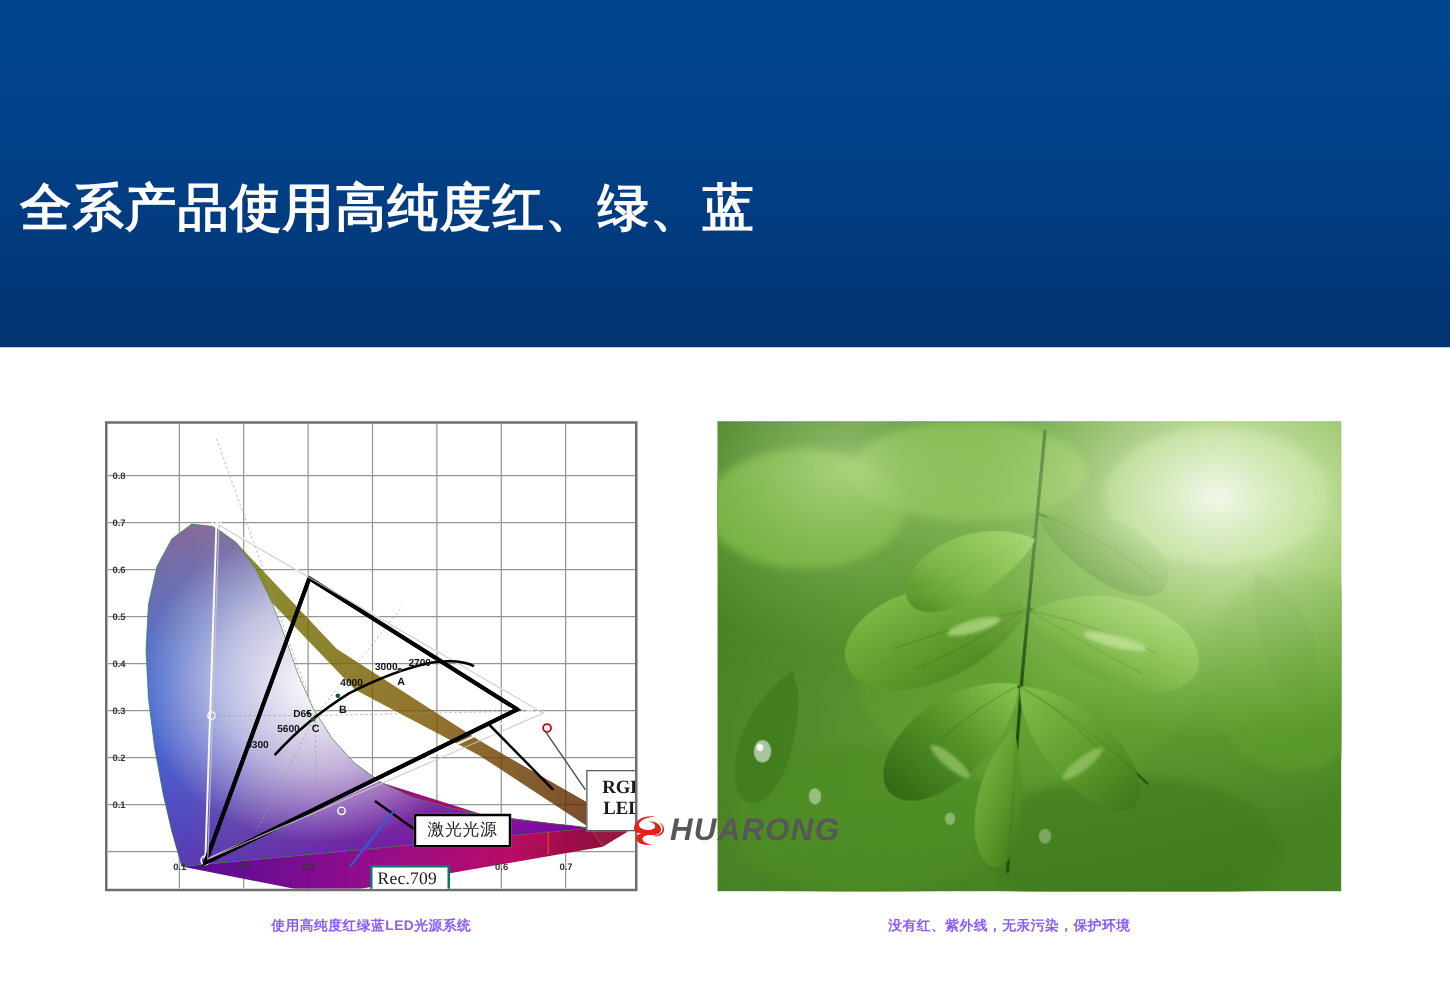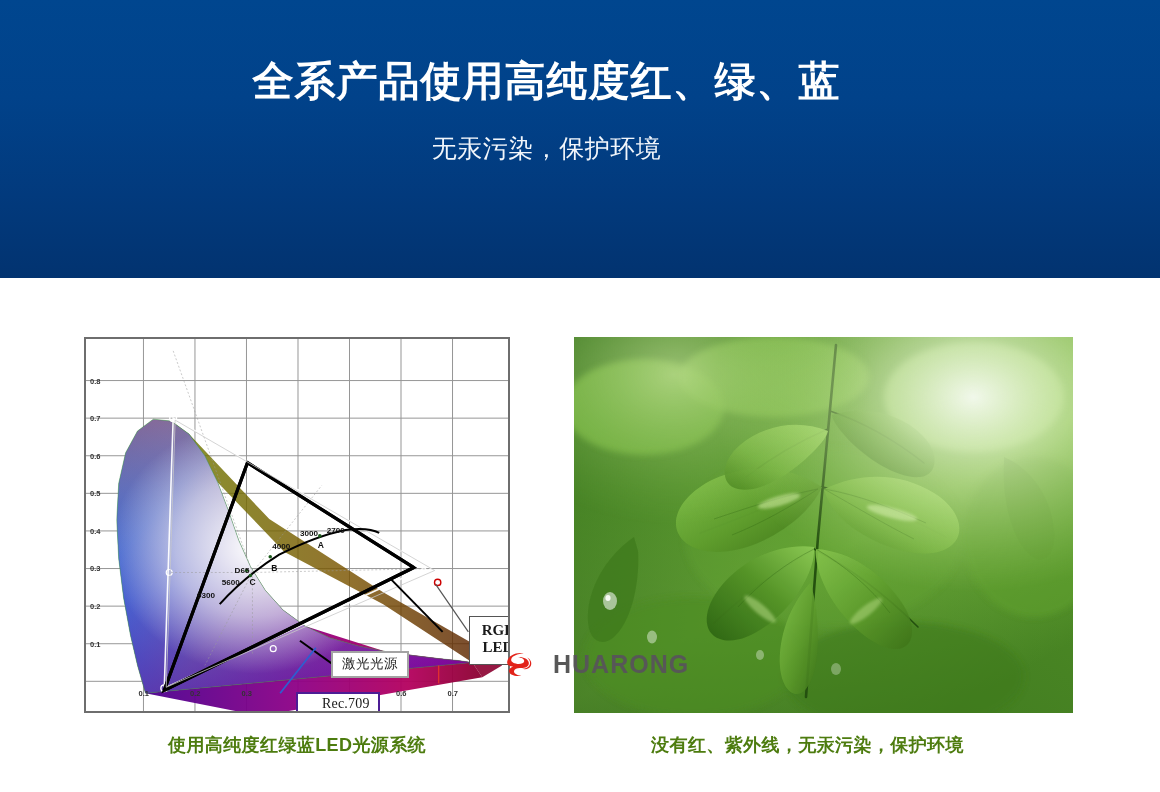--- a/index.html
+++ b/index.html
@@ -11,22 +11,22 @@
   }
   .page { position:relative; width:1160px; height:792px; background:#fff; }
 
   
   .header {
     position:absolute; left:0; top:0; width:1160px; height:278px;
     background:linear-gradient(180deg,#00468f 0%,#01428a 35%,#023a7d 70%,#023370 100%);
     overflow:hidden;
   }
   .header-inner {
-    position:absolute; left:0; top:0; width:1093px; height:278px;
-    display:flex; flex-direction:column; align-items:center;
+    position:absolute; left:16px; top:0; width:1093px; height:278px;
+    display:flex; flex-direction:row; align-items:center;
     justify-content:flex-start; padding-top:54px;
   }
   .title-line {
     color:#ffffff;
     font-weight:bold;
     font-size:41px;
     line-height:54px;
     letter-spacing:1px;
     text-align:center;
     white-space:nowrap;
@@ -44,23 +44,23 @@
   
   .body-area { position:absolute; left:0; top:278px; width:1160px; height:514px; background:#fff; }
 
   .panel { position:absolute; }
   .panel-left  { left:84px;  top:59px; width:426px; height:376px; }
   .panel-right { left:574px; top:59px; width:499px; height:376px; }
 
   .caption {
     position:absolute;
     top:455px;
-    font-size:18px;
+    font-size:11px;
     font-weight:bold;
-    color:#4d7c0f;
+    color:#8b5cf6;
     text-align:center;
     white-space:nowrap;
     letter-spacing:0.4px;
   }
   .caption-left  { left:84px;  width:426px; }
   .caption-right { left:558px; width:499px; }
 
   
   .cie-frame {
     position:absolute; left:0; top:0; width:426px; height:376px;
@@ -76,71 +76,71 @@
     background:#ffffff;
     font-family:"Liberation Serif","DejaVu Serif",serif;
     color:#1a1a1a;
     text-align:center;
     line-height:1.15;
     white-space:nowrap;
   }
   .callout-laser {
     left:245px; top:312px;
     padding:3px 9px 4px 9px;
-    border:2px solid #a3a3a3;
+    border:2px solid #000000;
     font-family:"Liberation Sans","DejaVu Sans",sans-serif;
     font-size:13.5px;
     letter-spacing:0.5px;
   }
   .callout-rgb {
     left:383px; top:277px;
     width:58px;
     padding:5px 4px 7px 4px;
     border:1px solid #555555;
     font-size:15px;
     font-weight:bold;
     text-align:center;
   }
   .callout-rgb span { display:block; }
   .callout-rec {
     left:210px; top:353px;
-    padding:2px 8px 3px 24px;
-    border:2px solid #4c1d95;
+    padding:2px 8px 3px 4px;
+    border:2px solid #0f766e;
     font-size:14px;
     letter-spacing:0.2px;
   }
 
   
   .photo {
     position:absolute; left:0; top:0; width:499px; height:376px;
     overflow:hidden; background:#6aab3d;
   }
   .photo-svg { position:absolute; left:0; top:0; width:100%; height:100%; display:block; }
 
   
   .watermark {
     position:absolute; left:502px; top:371px;
-    display:flex; align-items:center; gap:20px;
+    display:flex; align-items:center; gap:3px;
     pointer-events:none;
+    font-style:italic;
   }
   .wm-logo { width:31px; height:31px; display:block; }
   .wm-text {
     font-size:25px; font-weight:bold; letter-spacing:1px;
     color:#575757; font-family:"Liberation Sans","DejaVu Sans",sans-serif;
   }
 </style>
 </head>
 <body>
 
 <div class="page">
 
   <div class="header">
     <div class="header-inner">
       <div class="title-line">全系产品使用高纯度红、绿、蓝</div>
-      <div class="subtitle">无汞污染，保护环境</div>
     </div>
   </div>
 
   <div class="body-area">
 
     <div class="panel panel-left">
       <div class="cie-frame">
 
         <svg class="cie-svg" viewBox="0 0 426 376" preserveAspectRatio="none">
           <defs>

